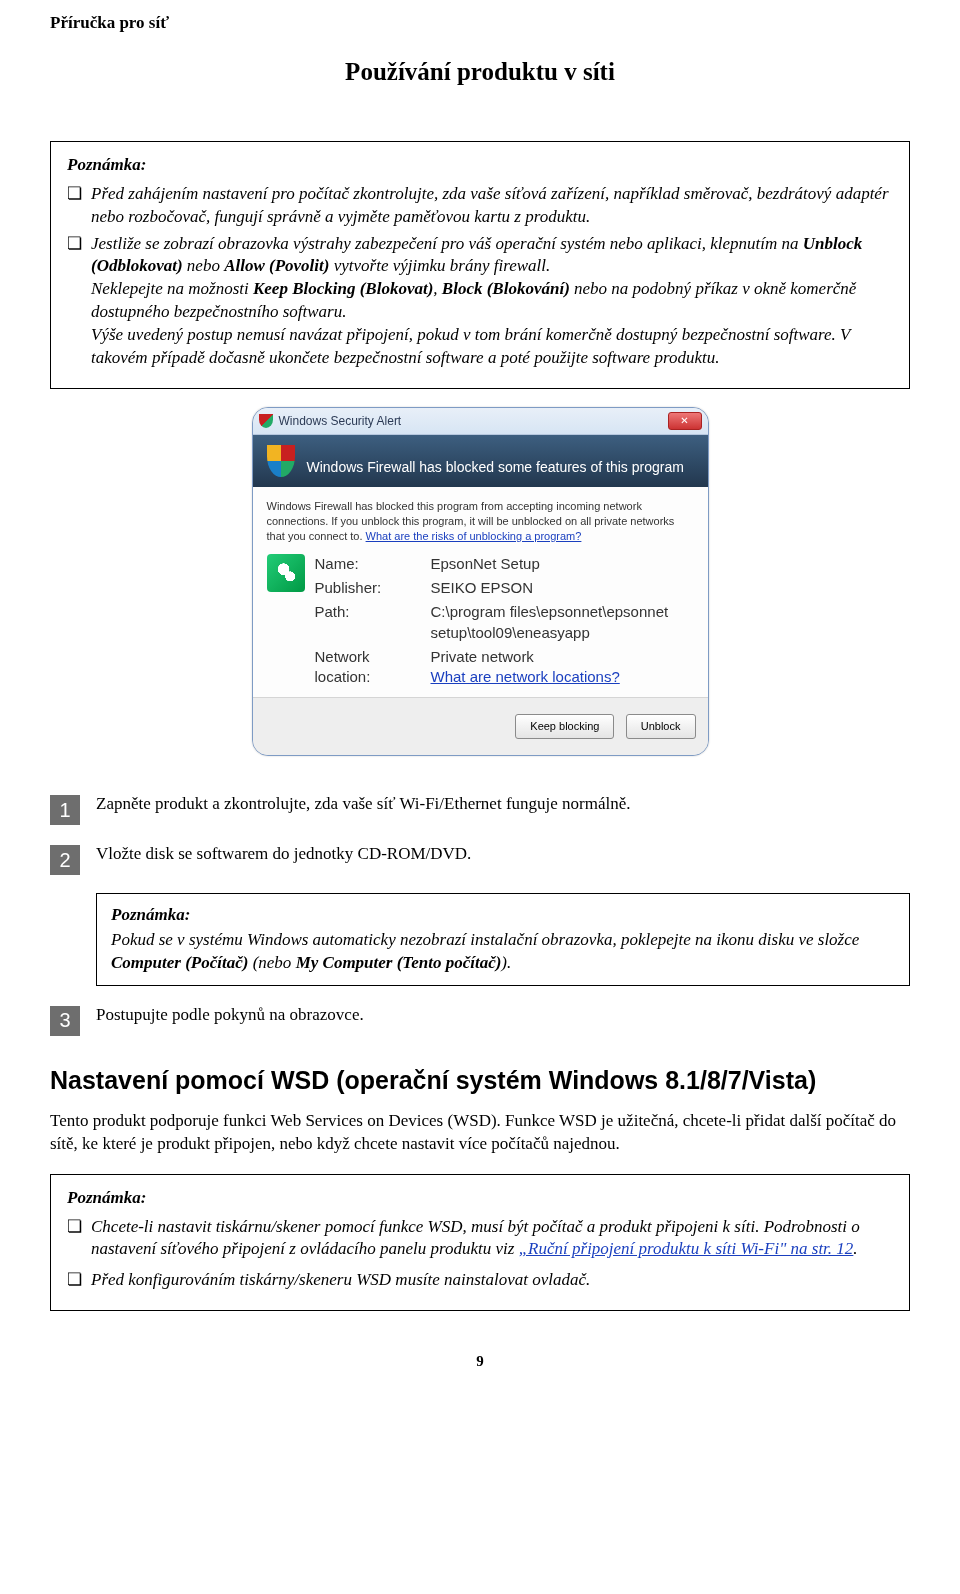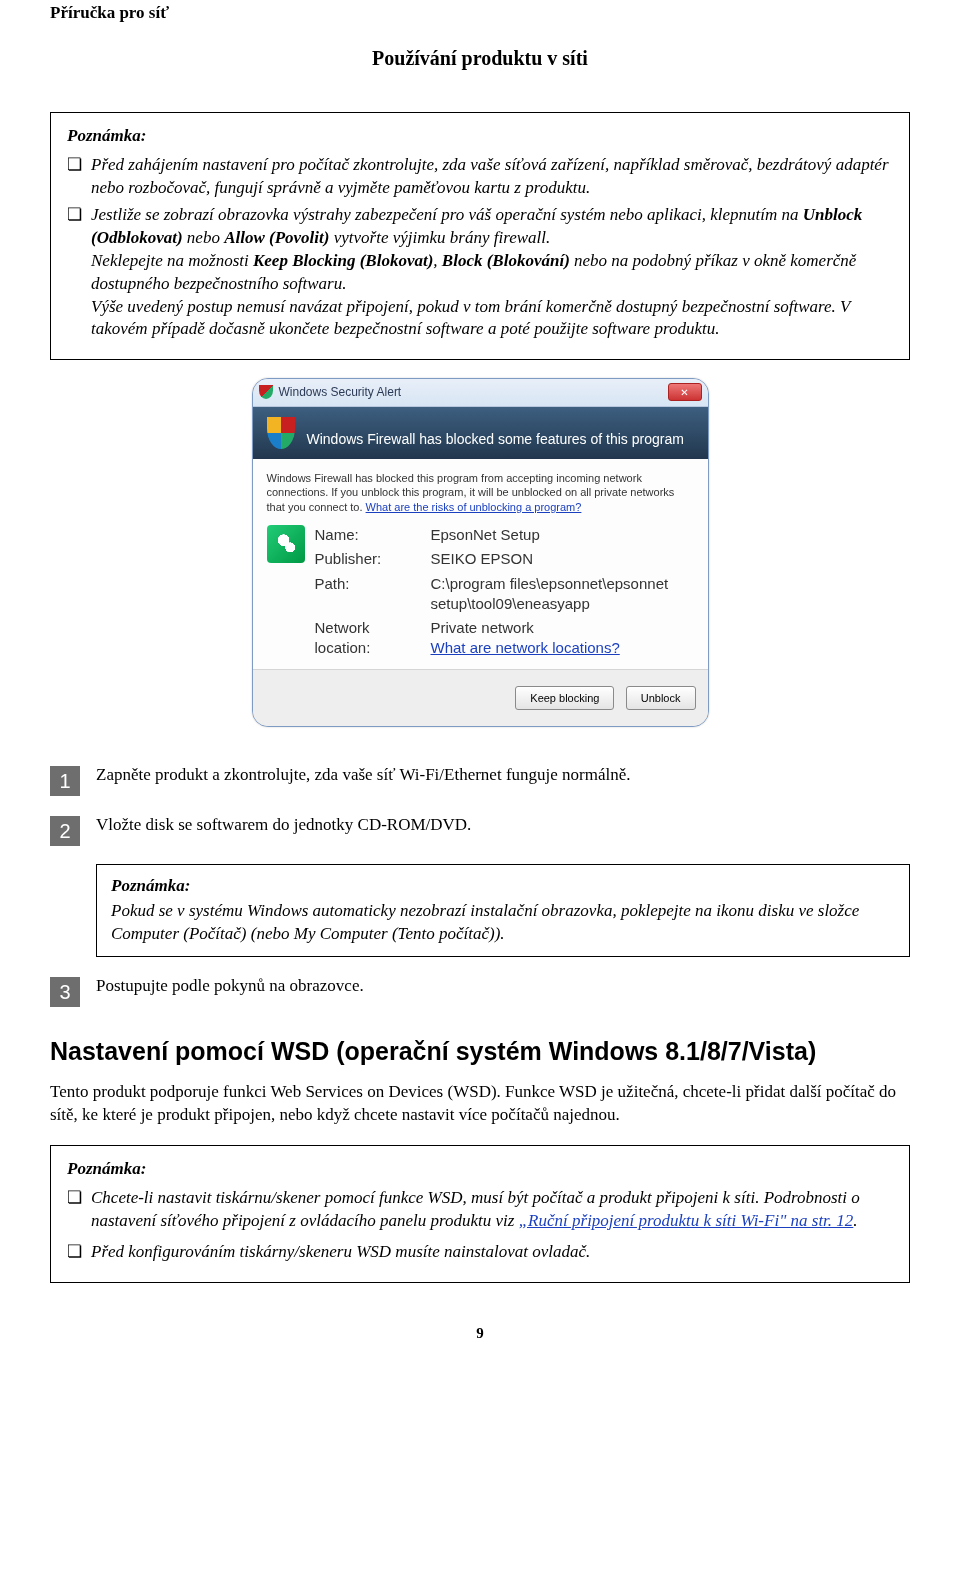--- a/index.html
+++ b/index.html
@@ -7,30 +7,30 @@
     font-family: "Minion Pro", Georgia, "Times New Roman", serif;
     font-size: 17px;
     color: #000;
     background: #fff;
     width: 960px;
     margin: 0 auto;
     padding: 0 50px 40px 50px;
     line-height: 1.35;
   }
   .doc-header {
-    padding-top: 2px;
+    padding-top: 12px;
     font-weight: bold;
     font-size: 17px;
   }
   .section-header {
     text-align: center;
     font-weight: bold;
-    font-size: 20px;
+    font-size: 25px;
     margin-top: 20px;
-    margin-bottom: 40px;
+    margin-bottom: 52px;
   }
   .note-box {
     border: 1px solid #000;
     padding: 12px 16px 14px 16px;
     margin: 18px 0;
   }
   .note-title {
     font-weight: bold;
     font-style: italic;
     margin-bottom: 6px;
@@ -157,21 +157,21 @@
   }
   .step .body { flex: 1; }
   .step-note {
     margin-left: 46px;
     border: 1px solid #000;
     padding: 10px 14px;
     margin-bottom: 18px;
   }
   .step-note .note-title { margin-bottom: 2px; }
   .step-note .nt { font-style: italic; }
-  .step-note .nt b { font-weight: normal; }
+  .step-note .nt b { font-weight: bold; }
 
   h2.section {
     font-family: "Myriad Pro", Arial, sans-serif;
     font-size: 25px;
     font-weight: bold;
     margin: 28px 0 12px 0;
   }
   .plain { margin-bottom: 14px; }
   .page-num { text-align: center; margin-top: 40px; font-weight: bold; font-size: 15px; }
 </style>

